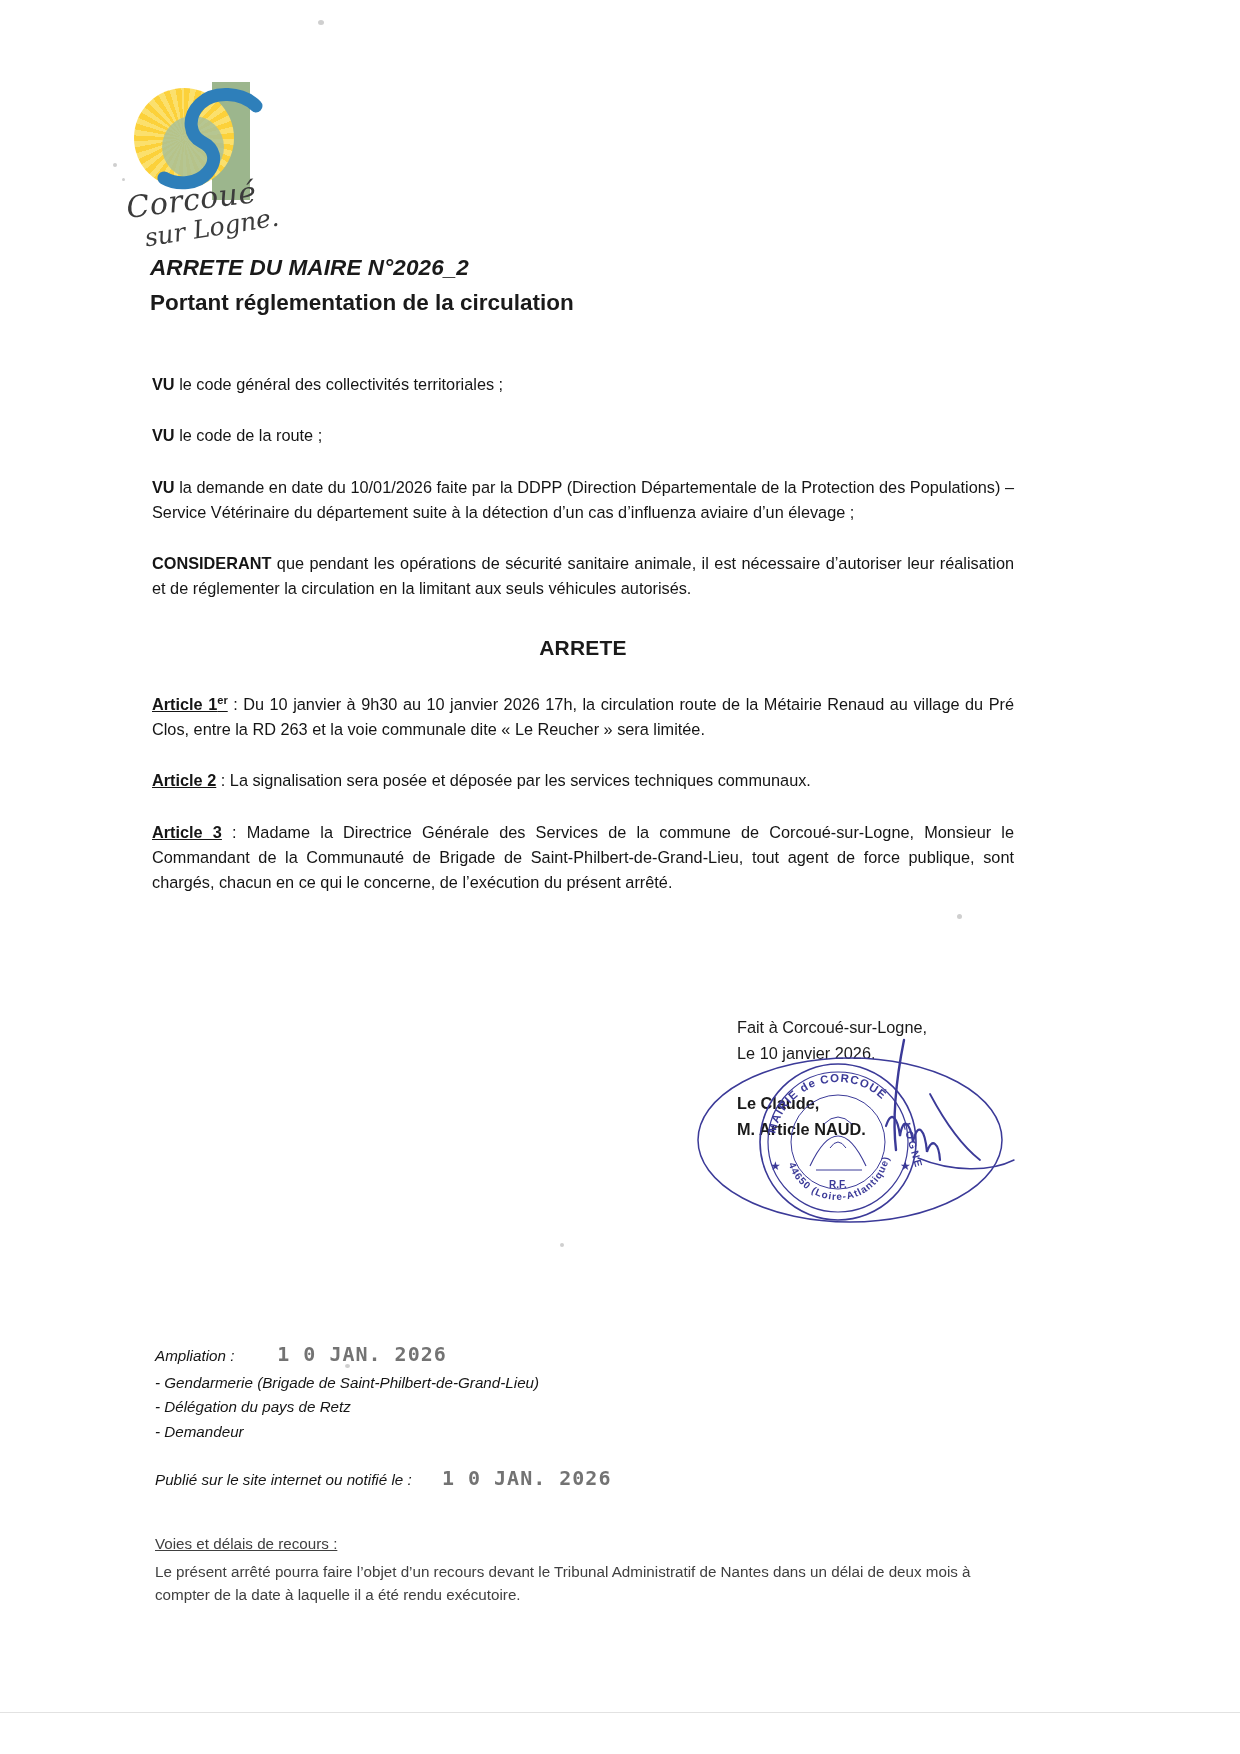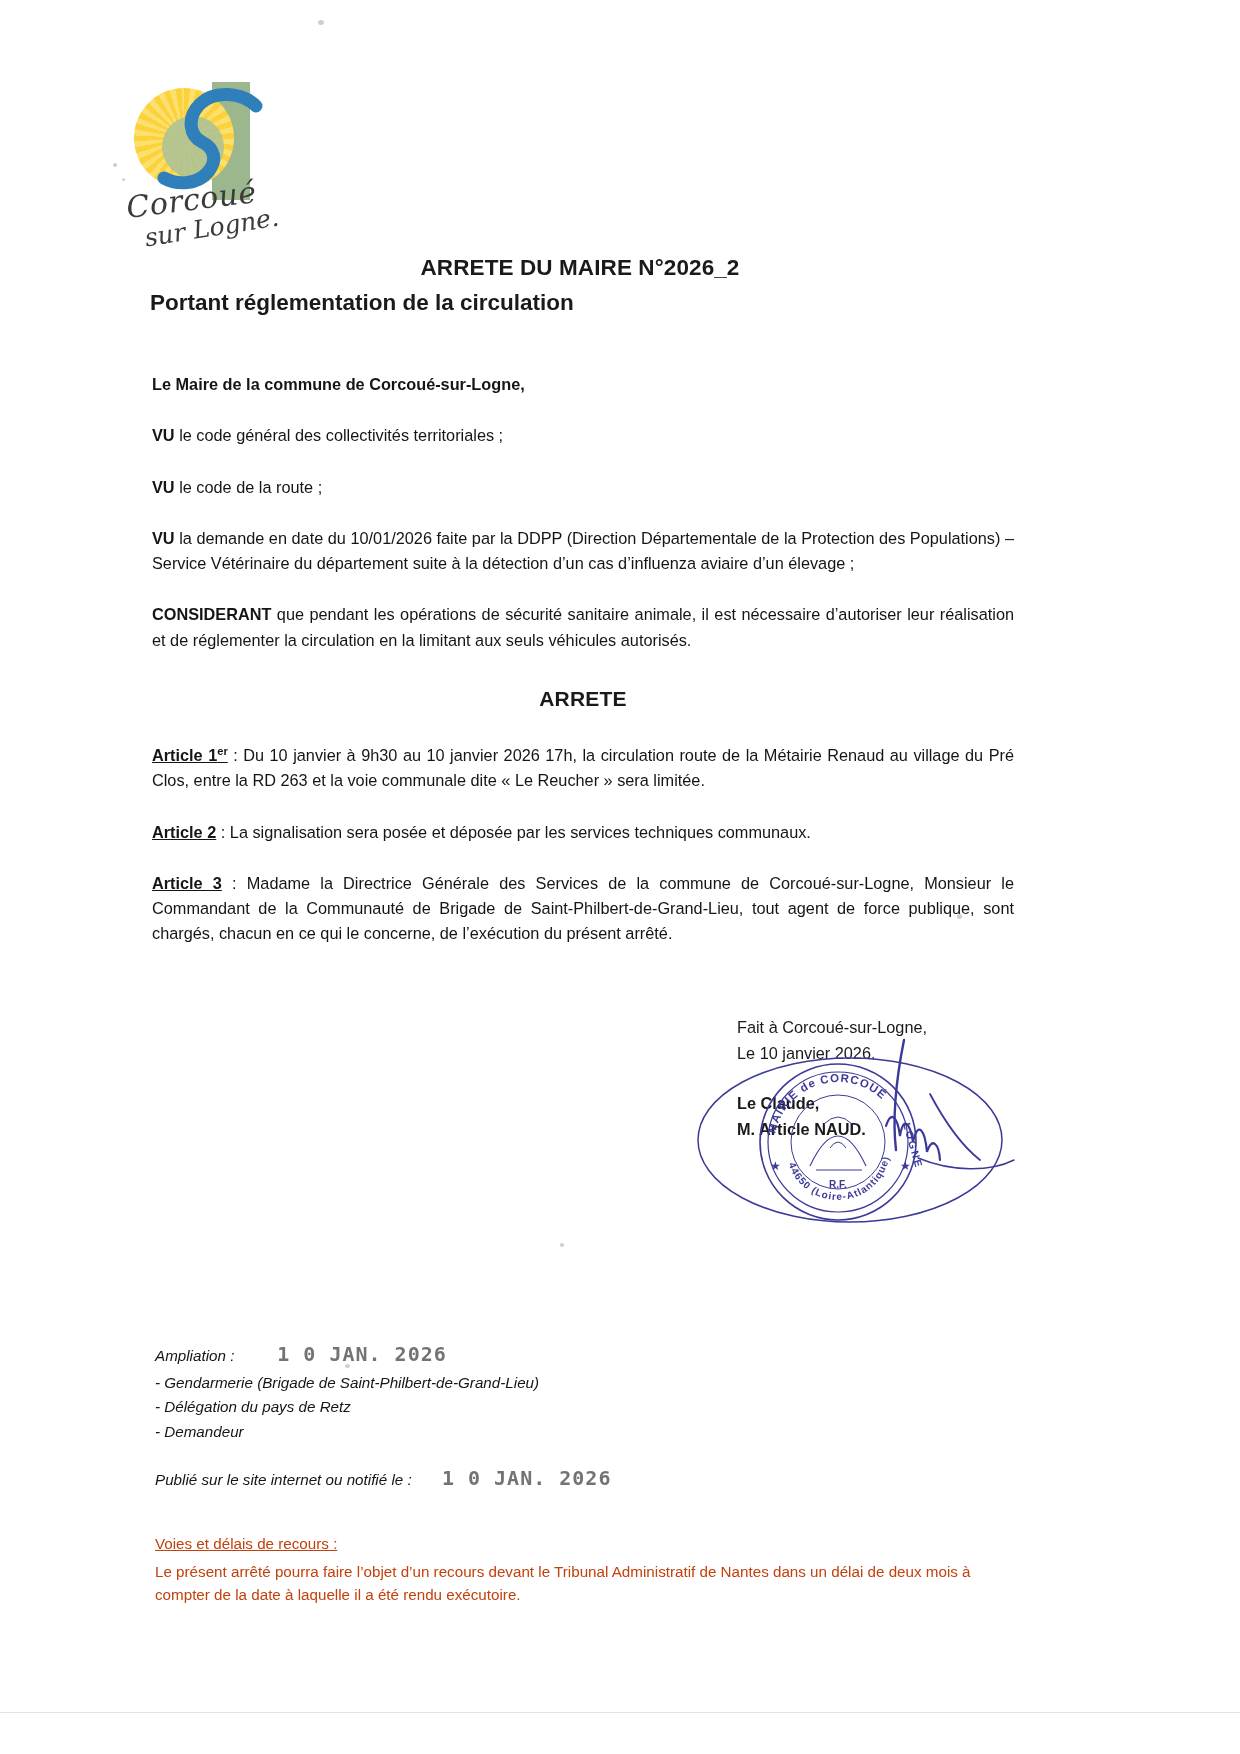--- a/index.html
+++ b/index.html
@@ -93,24 +93,24 @@
     margin-left: 18px;
     margin-top: -4px;
   }
 
   
   .doc-title {
     position: absolute;
     left: 150px;
     top: 255px;
     width: 860px;
-    text-align: center;
     font-size: 22.5px;
     font-weight: bold;
     letter-spacing: .1px;
+    font-style: italic;
   }
   .doc-subtitle {
     position: absolute;
     left: 150px;
     top: 290px;
     width: 860px;
     text-align: left;
     font-size: 22.5px;
     font-weight: bold;
   }
@@ -205,21 +205,21 @@
     font-style: italic;
     color: #151515;
   }
   .recours {
     position: absolute;
     left: 155px;
     top: 1532px;
     width: 855px;
     font-size: 15.2px;
     line-height: 1.55;
-    color: #c2410c;
+    color: #404040;
   }
   .recours .ttl {
     text-decoration: underline;
     display: block;
     margin-bottom: 4px;
   }
   .edge-line {
     position: absolute;
     left: 0;
     top: 1712px;
@@ -261,23 +261,20 @@
   <div class="speck" style="left:318px;top:20px;width:6px;height:5px;"></div>
   <div class="speck" style="left:957px;top:914px;width:5px;height:5px;"></div>
   <div class="speck" style="left:345px;top:1364px;width:5px;height:4px;"></div>
   <div class="speck" style="left:560px;top:1243px;width:4px;height:4px;"></div>
 
   <div class="doc-title">ARRETE DU MAIRE N°2026_2</div>
   <div class="doc-subtitle">Portant réglementation de la circulation</div>
 
   <div class="body-area">
 
-    <p class="para">
-      <b>Le Maire de la commune de Corcoué-sur-Logne,</b>
-    </p>
 
     <p class="para">
       <b>VU</b><span> le code général des collectivités territoriales ;</span>
     </p>
 
     <p class="para">
       <b>VU</b><span> le code de la route ;</span>
     </p>
 
     <p class="para">

